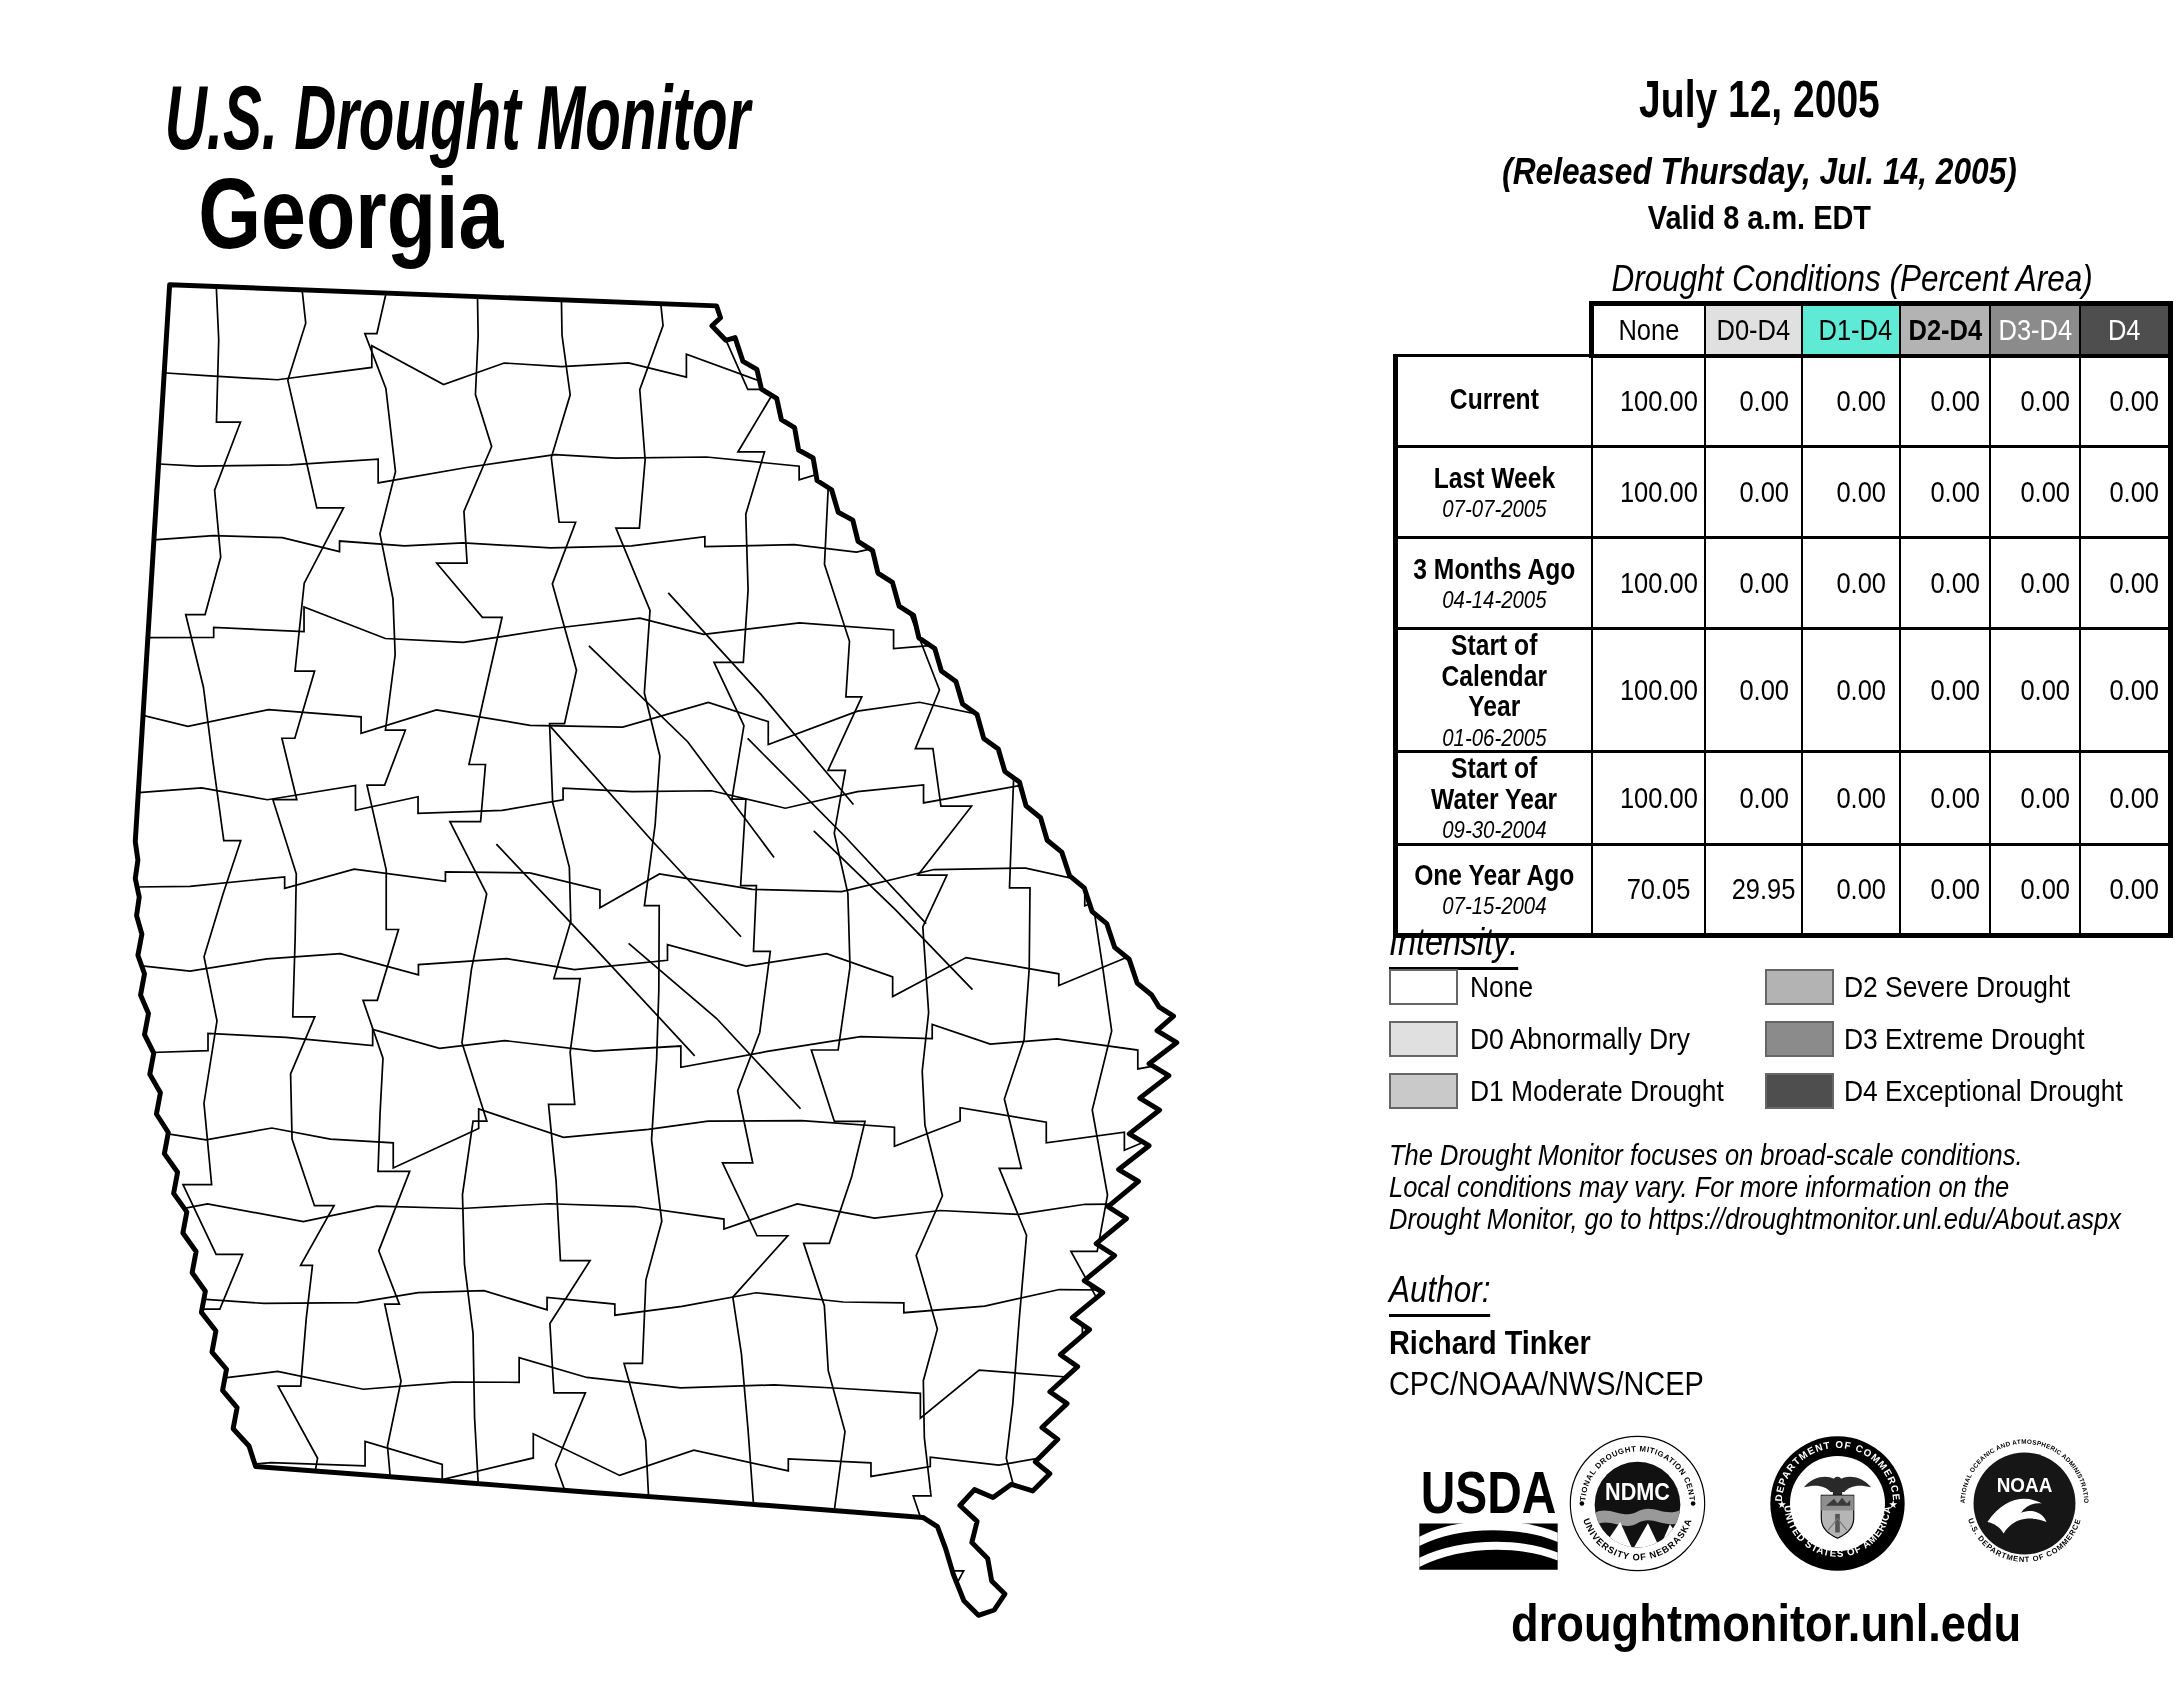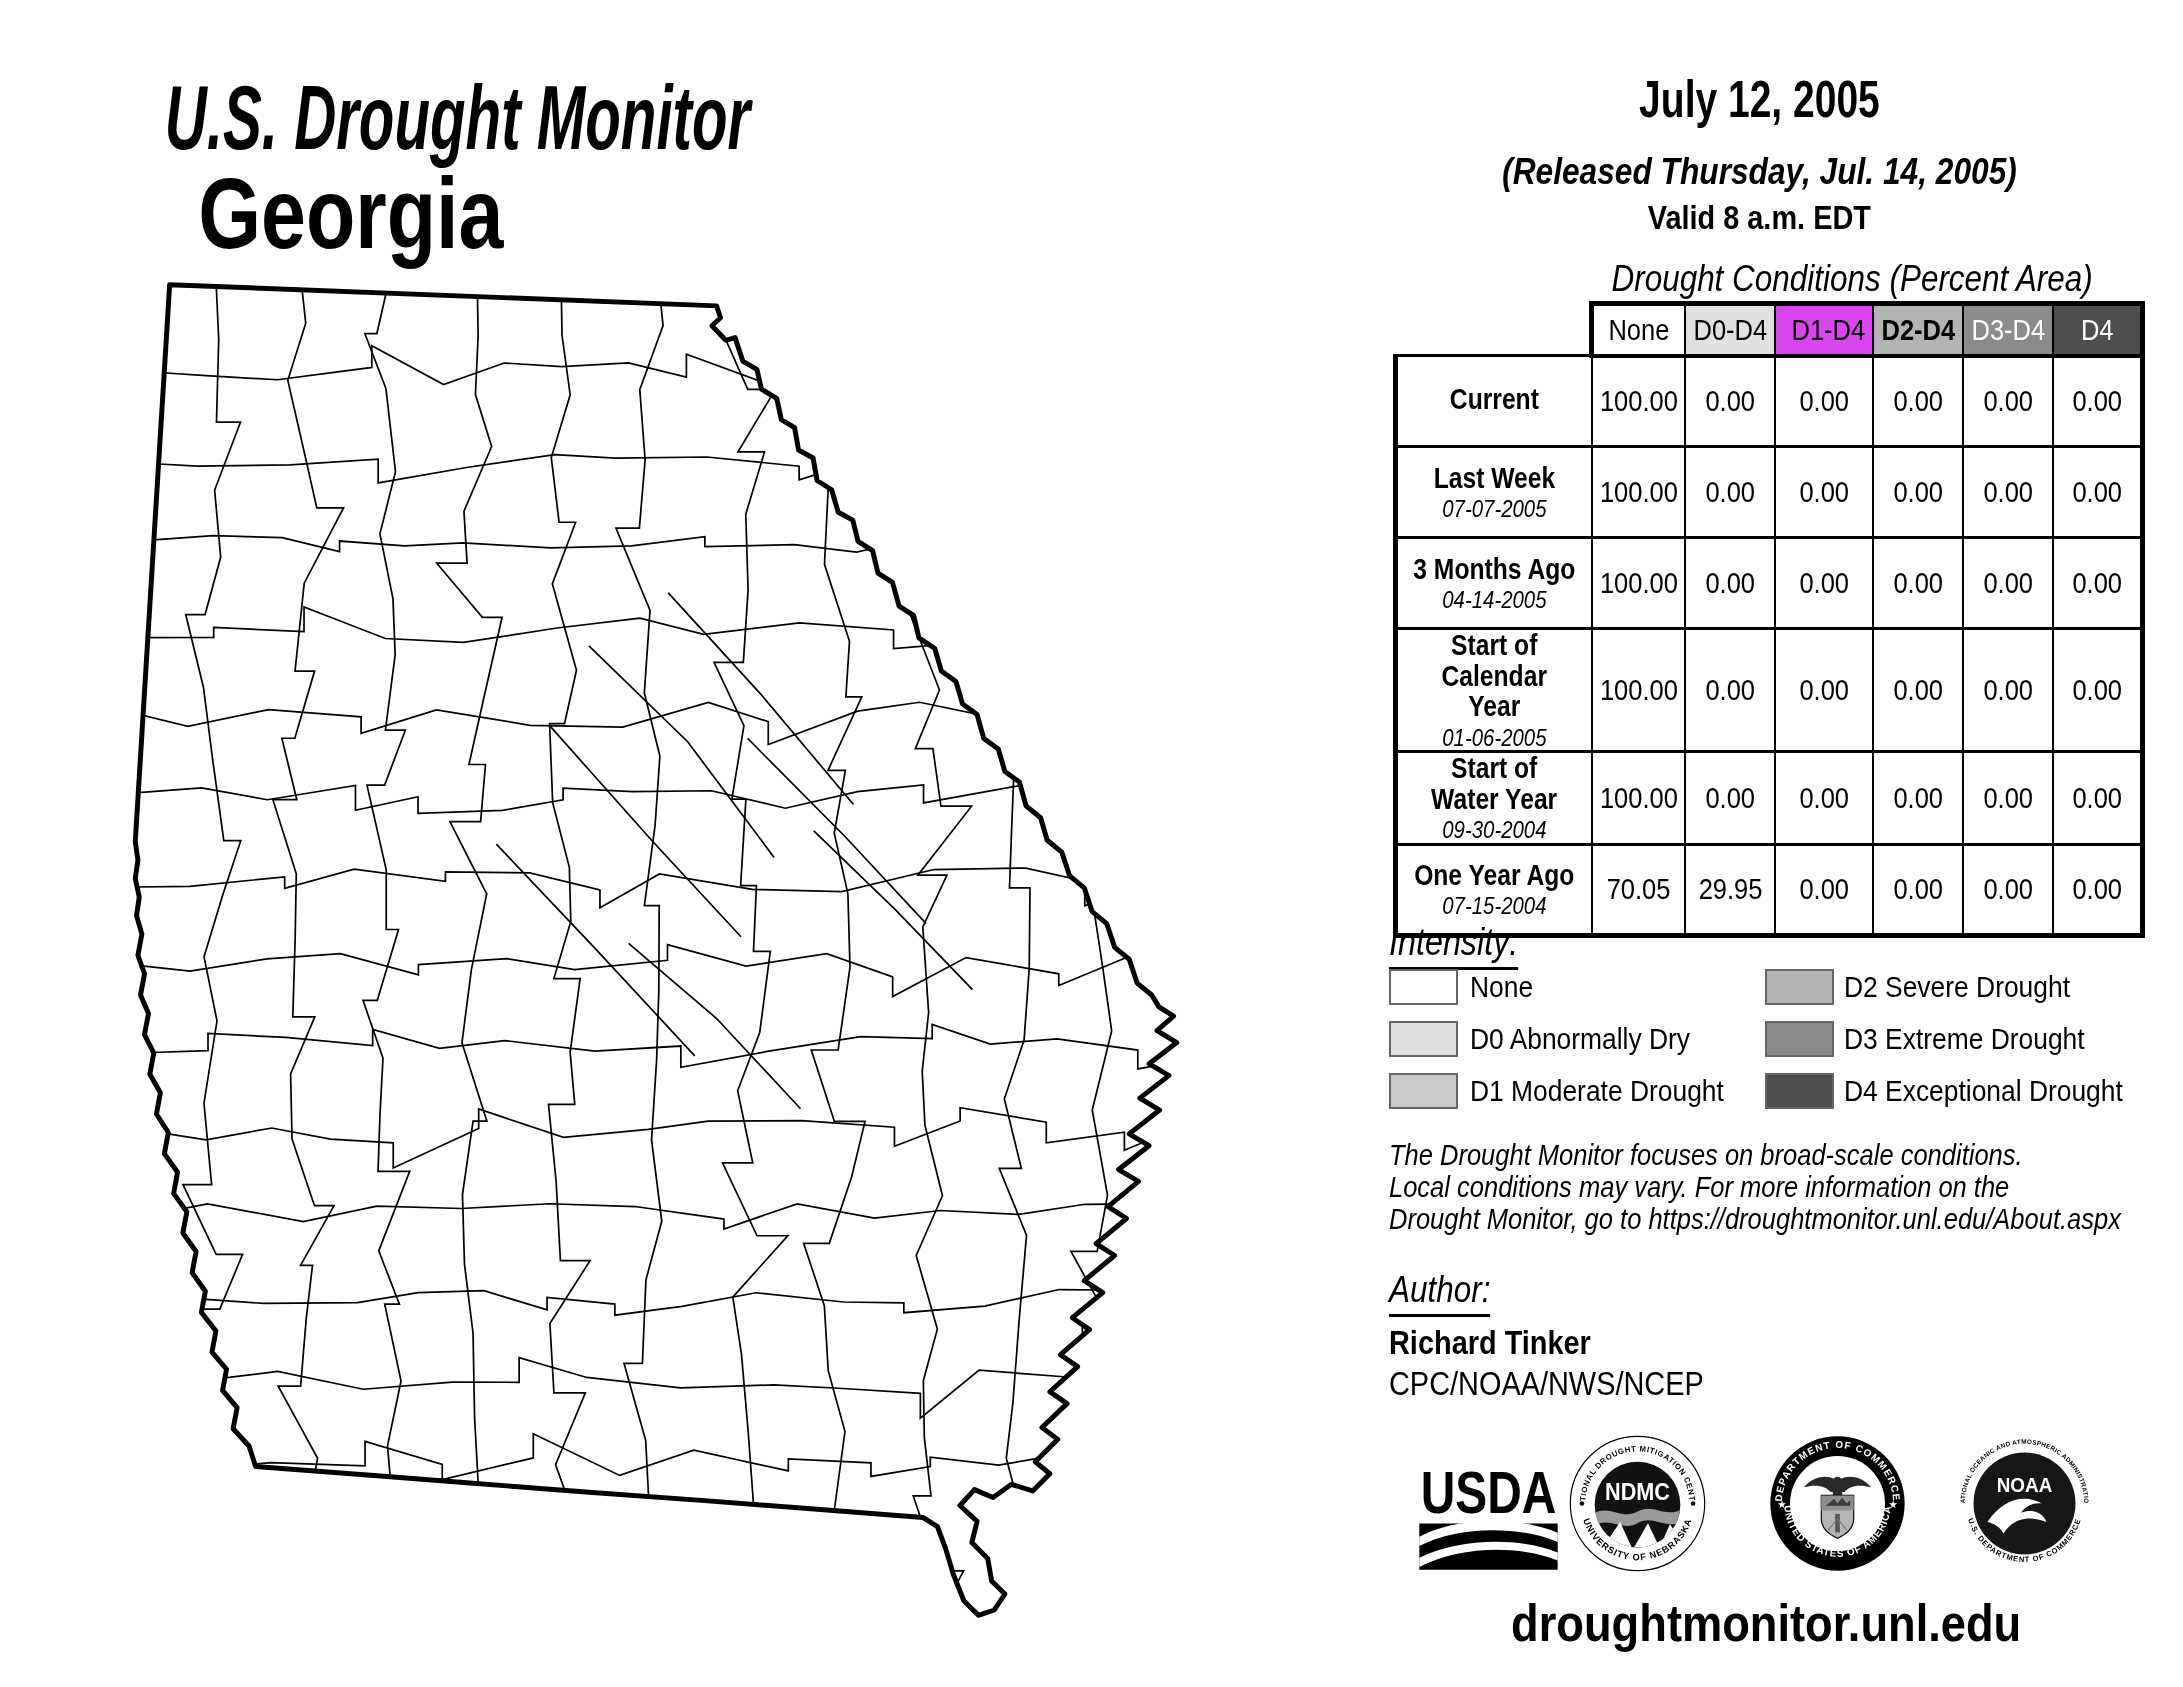--- a/index.html
+++ b/index.html
@@ -35,21 +35,21 @@
   #dmtable th{border:2.6px solid #000;border-top-width:5.3px;border-bottom-width:4px;
               font-weight:normal;font-size:30px;padding:0;}
   #dmtable th.first{border-left-width:5.3px;}
   #dmtable th:last-child{border-right-width:5.3px;}
   #dmtable tbody tr{height:91px;}
   #dmtable tbody td{border:2.6px solid #000;border-top-width:3.3px;border-bottom-width:3.3px;
                     background:#fff;padding:0;}
   #dmtable tbody td.lab{border-left-width:5.3px;}
   #dmtable tbody td:last-child{border-right-width:5.3px;}
   #dmtable tbody tr:last-child td{border-bottom-width:5.3px;}
-  #dmtable td.val{text-align:center;font-size:30px;}
+  #dmtable td.val{text-align:center;font-size:30px;padding-left:20px;}
   .lblwrap{display:flex;flex-direction:column;align-items:center;justify-content:center;line-height:1.06;}
   .rname{font-weight:bold;font-size:29px;white-space:pre-line;text-align:center;}
   .rdate{font-style:italic;font-size:24px;margin-top:2.6px;}
 
   
   #legend-title{left:1389px;top:921px;font-size:38px;}
   .underl{border-bottom:3.3px solid #000;padding-bottom:2.6px;}
   .lg-item{position:absolute;height:36px;}
   .lg-swatch{position:absolute;width:69px;height:36px;box-sizing:border-box;border:2.6px solid #666;}
   .lg-label{position:absolute;left:0;top:0;height:36px;display:flex;align-items:center;font-size:30px;}
@@ -148,21 +148,21 @@
         <col class="val">
         <col class="val">
         <col class="val">
         <col class="val">
       </colgroup>
     <thead>
       <tr>
         <td class="corner"></td>
         <th class="dm-th first" style="background: rgb(255, 255, 255); color: rgb(0, 0, 0);"><span class="sx85C">None</span></th>
         <th class="dm-th" style="background: rgb(224, 224, 224); color: rgb(0, 0, 0);"><span class="sx85C">D0-D4</span></th>
-        <th class="dm-th" style="background: #d946ef; color: rgb(0, 0, 0); padding-left: 9px;"><span class="sx85C">D1-D4</span></th>
+        <th class="dm-th" style="background: #5eead4; color: rgb(0, 0, 0); padding-left: 9px;"><span class="sx85C">D1-D4</span></th>
         <th class="dm-th" style="background: rgb(179, 179, 179); color: rgb(0, 0, 0); font-weight: bold;"><span class="sx85C">D2-D4</span></th>
         <th class="dm-th" style="background: rgb(139, 139, 139); color: rgb(255, 255, 255);"><span class="sx85C">D3-D4</span></th>
         <th class="dm-th" style="background: rgb(78, 78, 78); color: rgb(255, 255, 255);"><span class="sx85C">D4</span></th>
       </tr>
     </thead>
     <tbody>
       <tr>
         <td class="lab">
             <div class="lblwrap">
               <span class="rname sx85C">Current</span>

